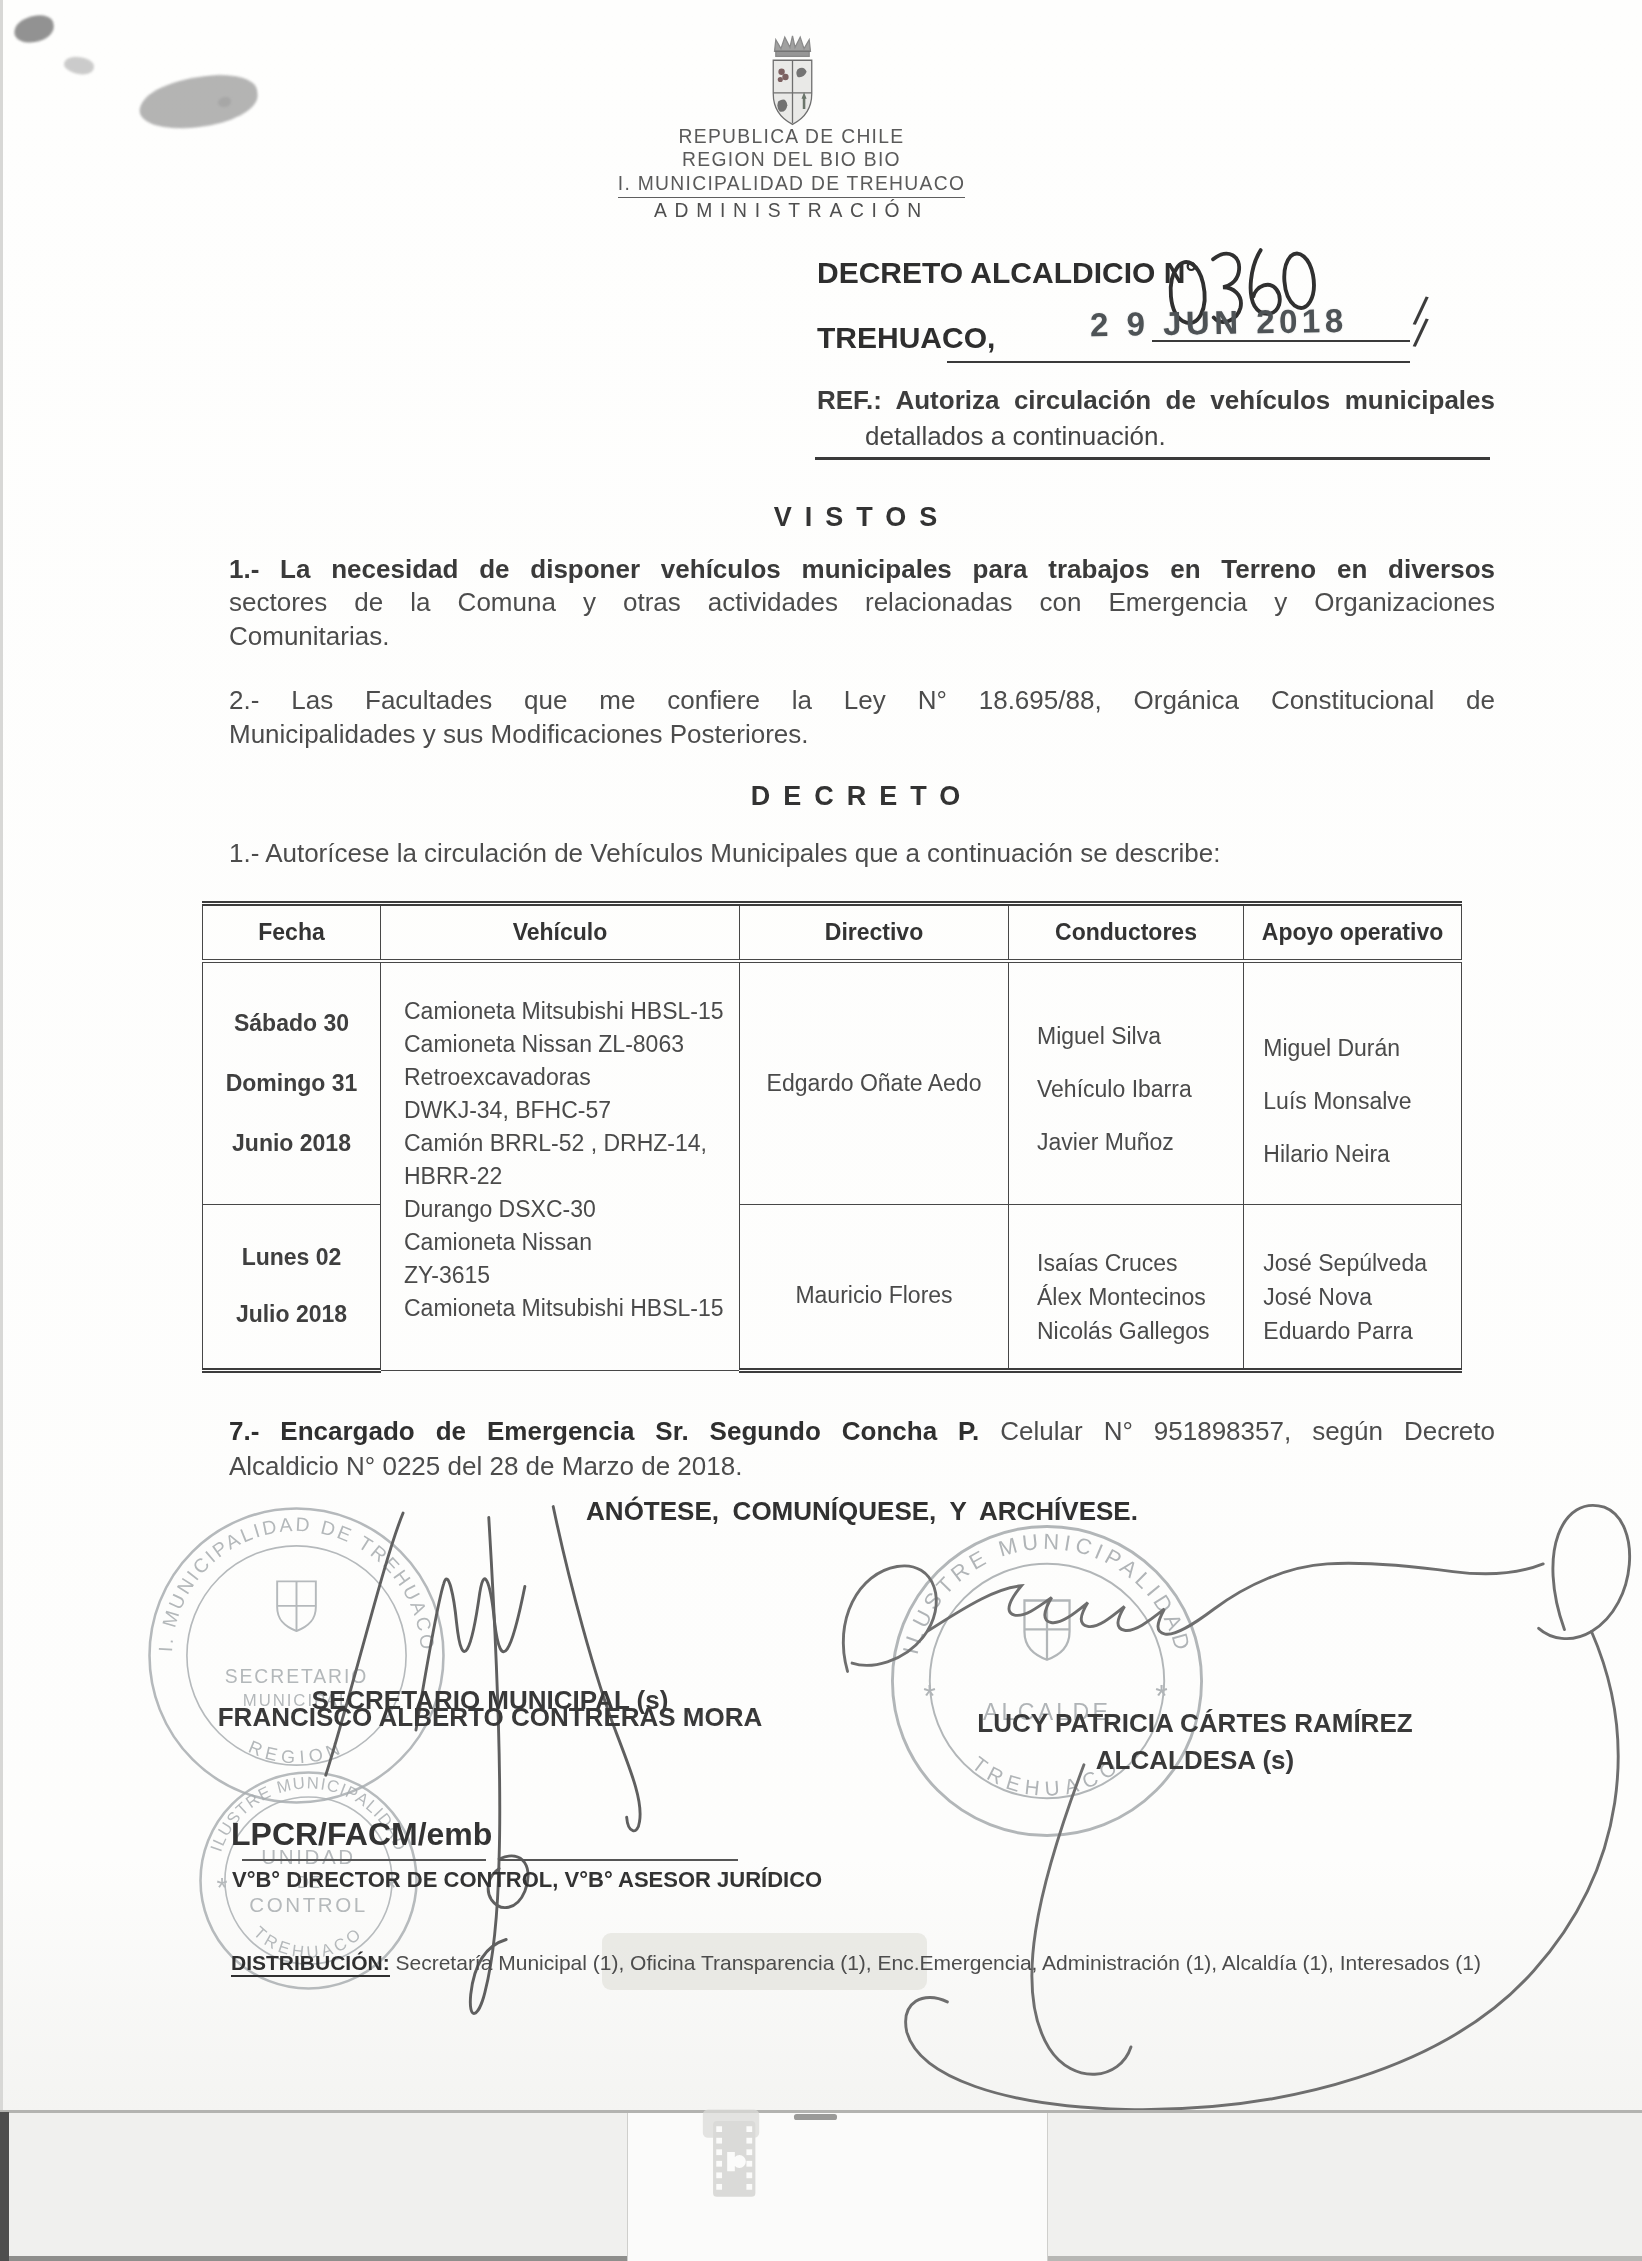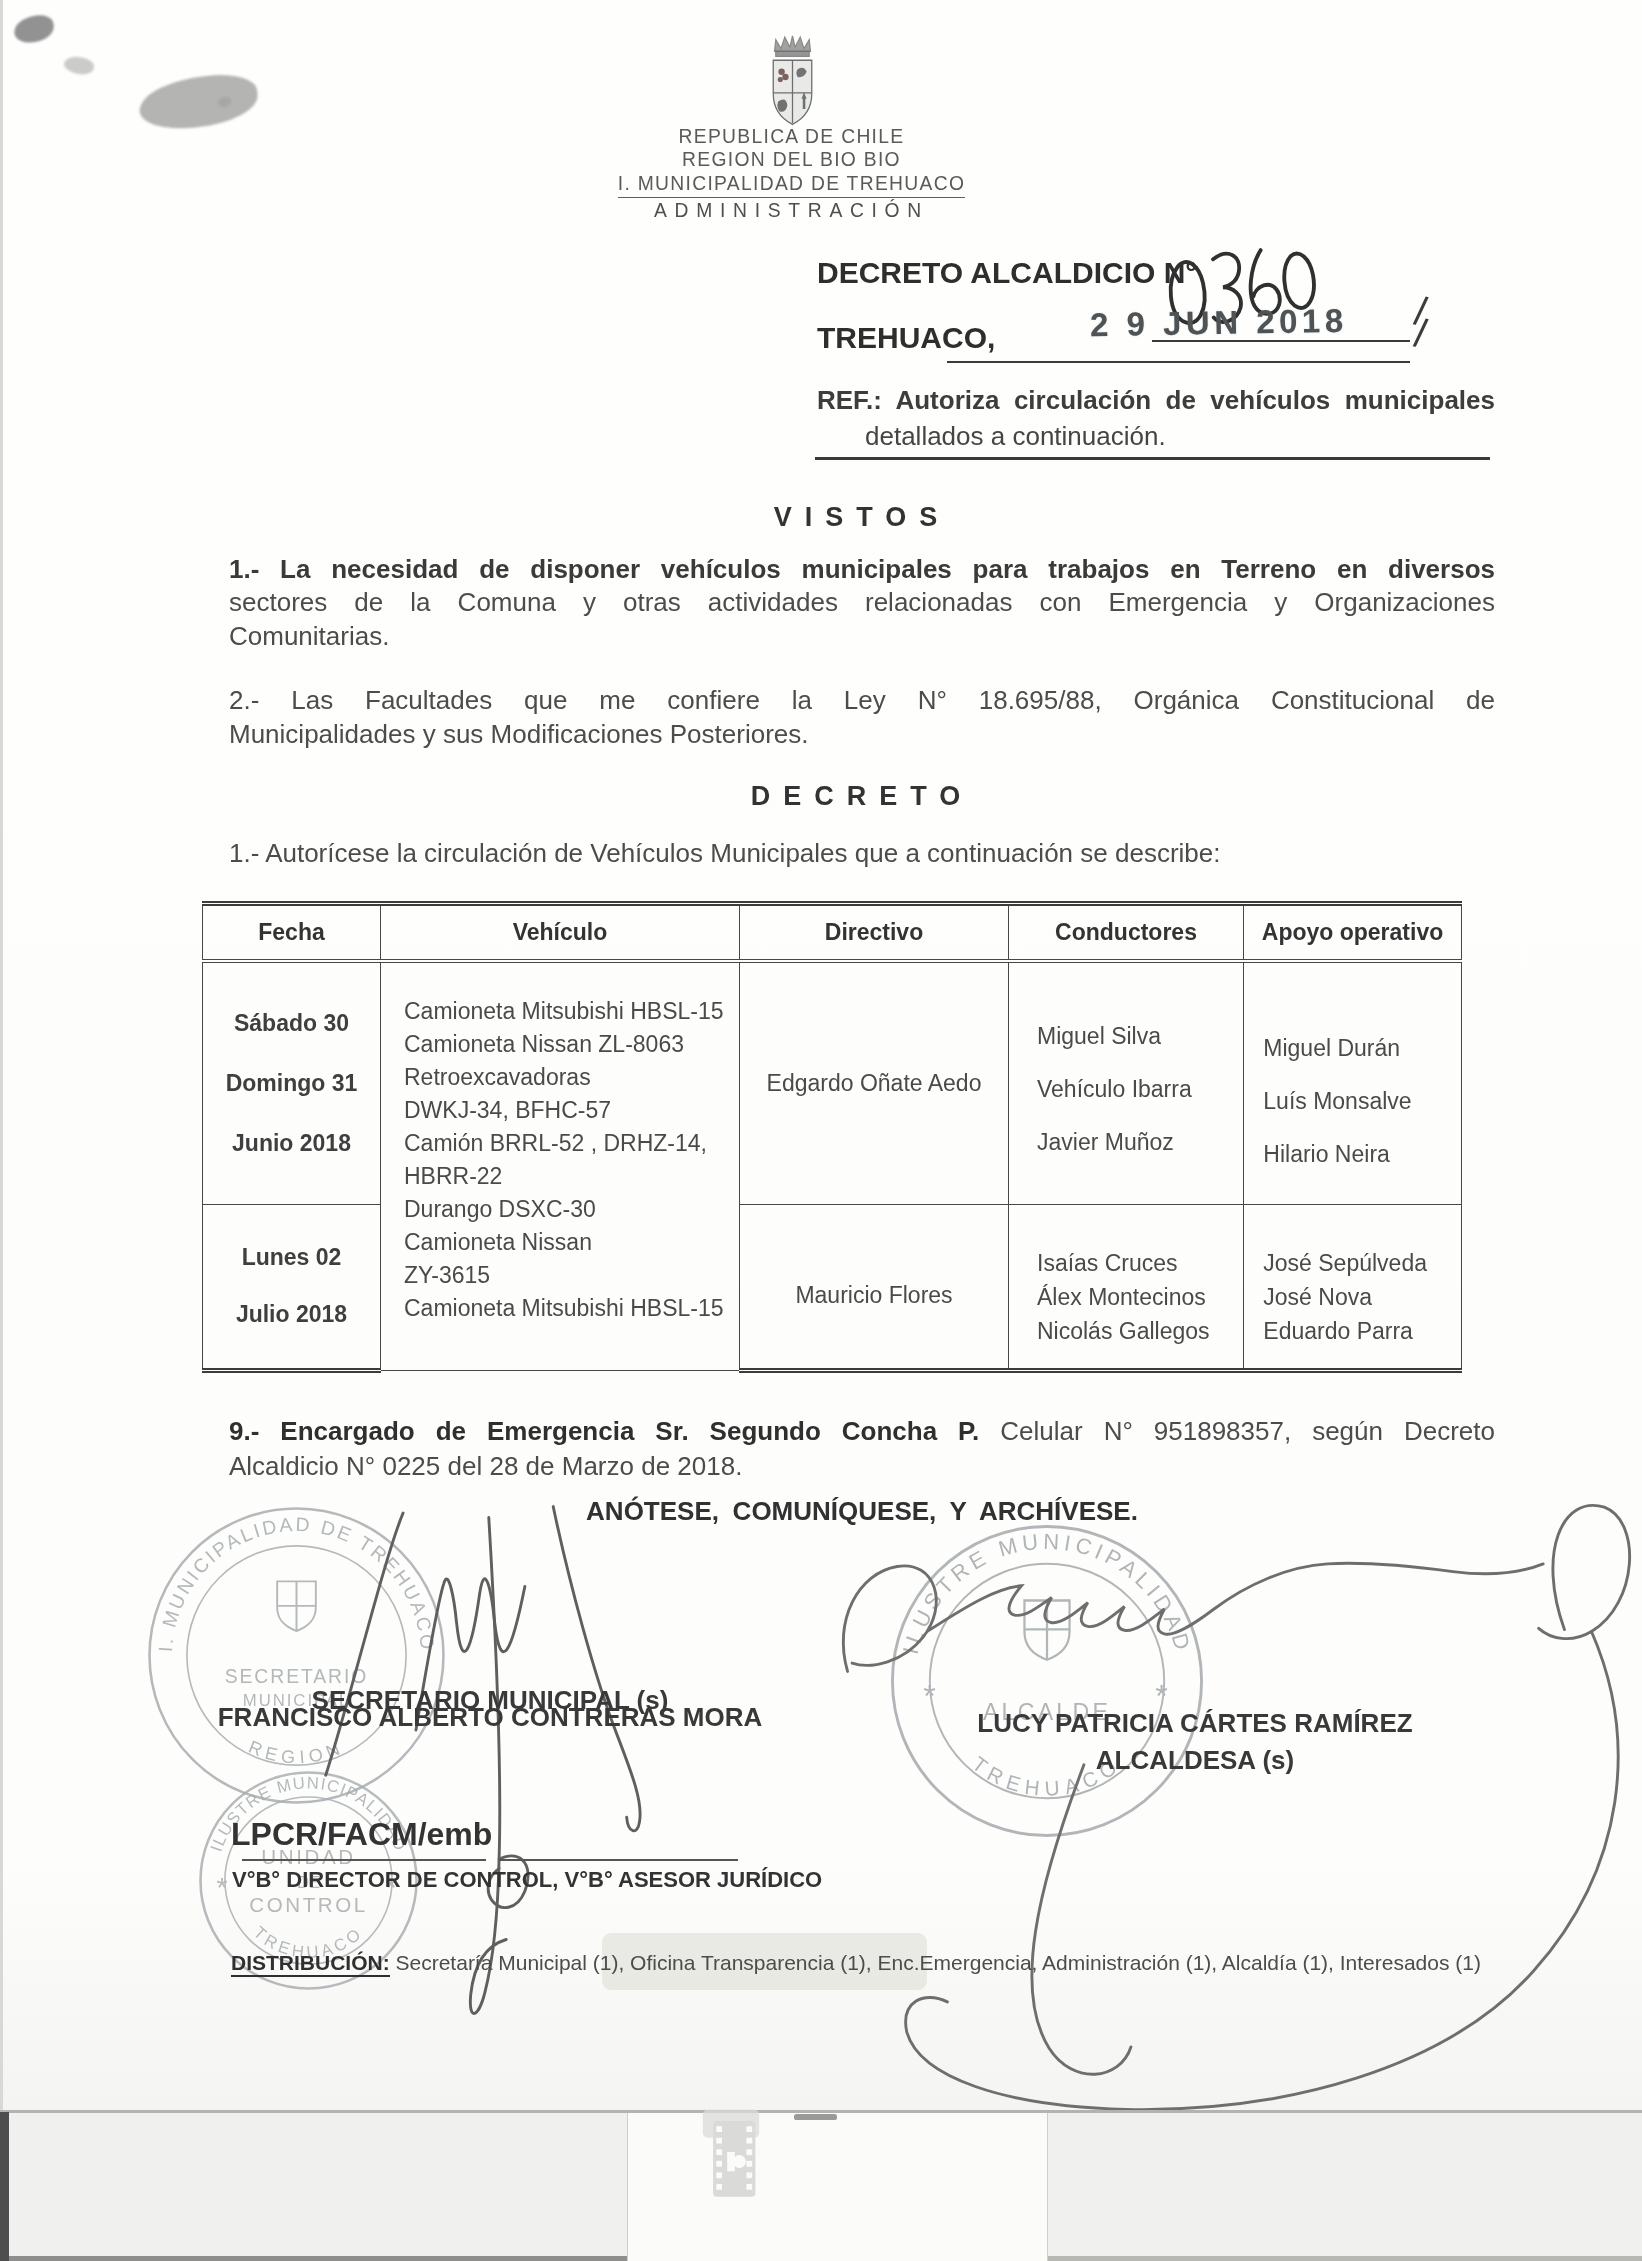--- a/index.html
+++ b/index.html
@@ -184,21 +184,21 @@
           <div>José Sepúlveda</div>
           <div>José Nova</div>
           <div>Eduardo Parra</div>
         </div>
       </td>
     </tr>
   </tbody>
     </table>
 
   <div class="abs bodyline just" style="top:1415px;">
-    <span class="num" style="color:#2f2f2f;">9.- Encargado de Emergencia Sr. Segundo Concha P.</span><span> Celular N° 951898357, según Decreto</span>
+    <span class="num" style="color:#2f2f2f;">7.- Encargado de Emergencia Sr. Segundo Concha P.</span><span> Celular N° 951898357, según Decreto</span>
   </div>
   <div class="abs bodyline" style="top:1450px;">Alcaldicio N° 0225 del 28 de Marzo de 2018.</div>
 
   <div class="abs" style="left:229px;width:1266px;top:1496px;text-align:center;font-size:26px;font-weight:bold;color:#313131;word-spacing:6.4px;">ANÓTESE,  COMUNÍQUESE,  Y  ARCHÍVESE.</div>
 
   <svg class="abs stamp" style="left:145px;top:1504px;" width="303" height="303" viewBox="0 0 470 470">
     <defs>
       <path id="sa-top" d="M 42 235 A 193 193 0 0 1 428 235"></path>
       <path id="sa-bot" d="M 68 235 A 167 167 0 0 0 402 235"></path>
     </defs>

